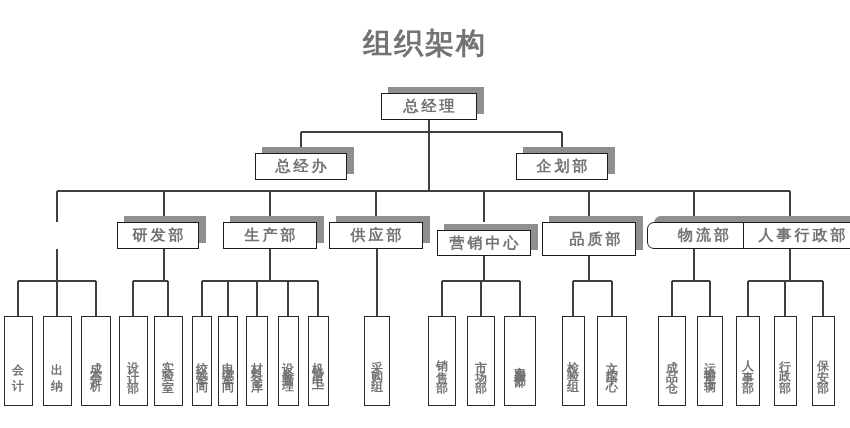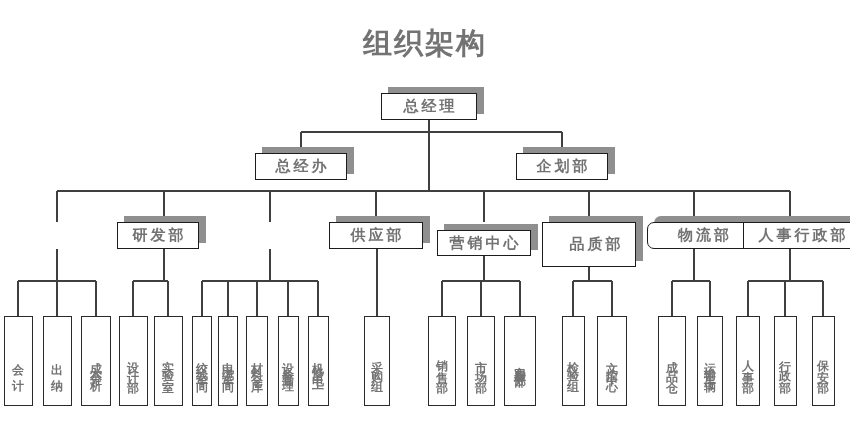--- a/index.html
+++ b/index.html
@@ -121,27 +121,30 @@
   <div class="hbox" style="left:255px;top:153px;width:92px;height:27px;">
     <span>总经办</span>
   </div>
   <div class="hbox" style="left:516px;top:153px;width:92px;height:27px;">
     <span>企划部</span>
   </div>
 
   <div class="hbox" style="left:117px;top:222px;width:82px;height:27px;">
     <span>研发部</span>
   </div>
+  <div class="hbox" style="left:223px;top:222px;width:94px;height:27px;">
+    <span>生产部</span>
+  </div>
   <div class="hbox" style="left:329px;top:222px;width:94px;height:27px;">
     <span>供应部</span>
   </div>
   <div class="hbox" style="left:437px;top:230px;width:94px;height:26px;">
     <span>营销中心</span>
   </div>
-  <div class="hbox" style="left:542px;top:222px;width:94px;height:45px;padding-left:12px;">
+  <div class="hbox" style="left:542px;top:222px;width:94px;height:34px;padding-left:12px;">
     <span>品质部</span>
   </div>
   <div class="hbox" style="left:647px;top:222px;width:113px;height:27px;border-radius:7px;">
     <span>物流部</span>
   </div>
   <div class="hbox" style="left:743px;top:222px;width:118px;height:27px;">
     <span>人事行政部</span>
   </div>
 
   <div class="vbox" style="left:3.5px;width:29px;">

